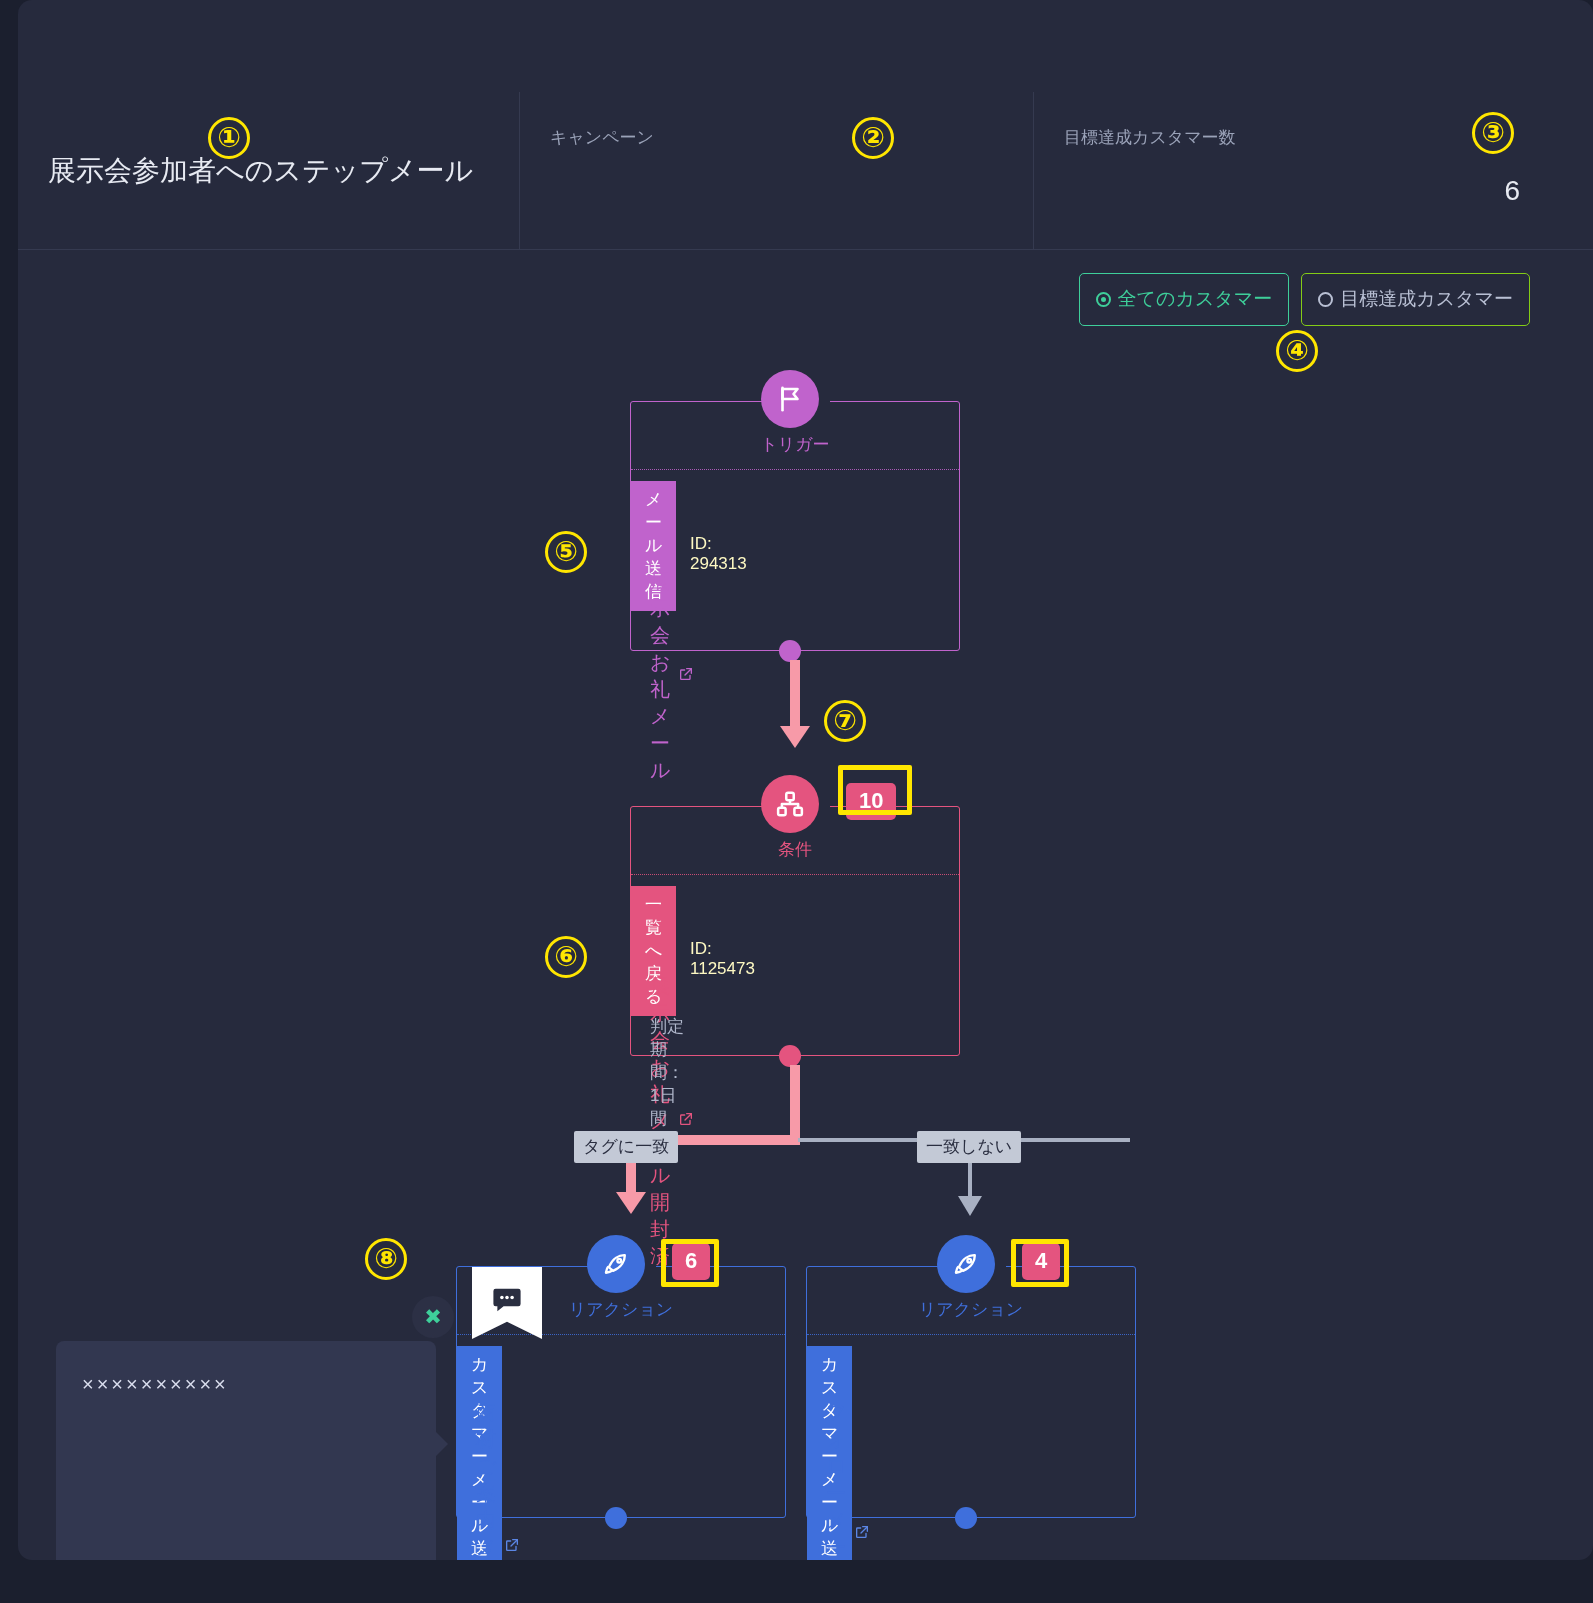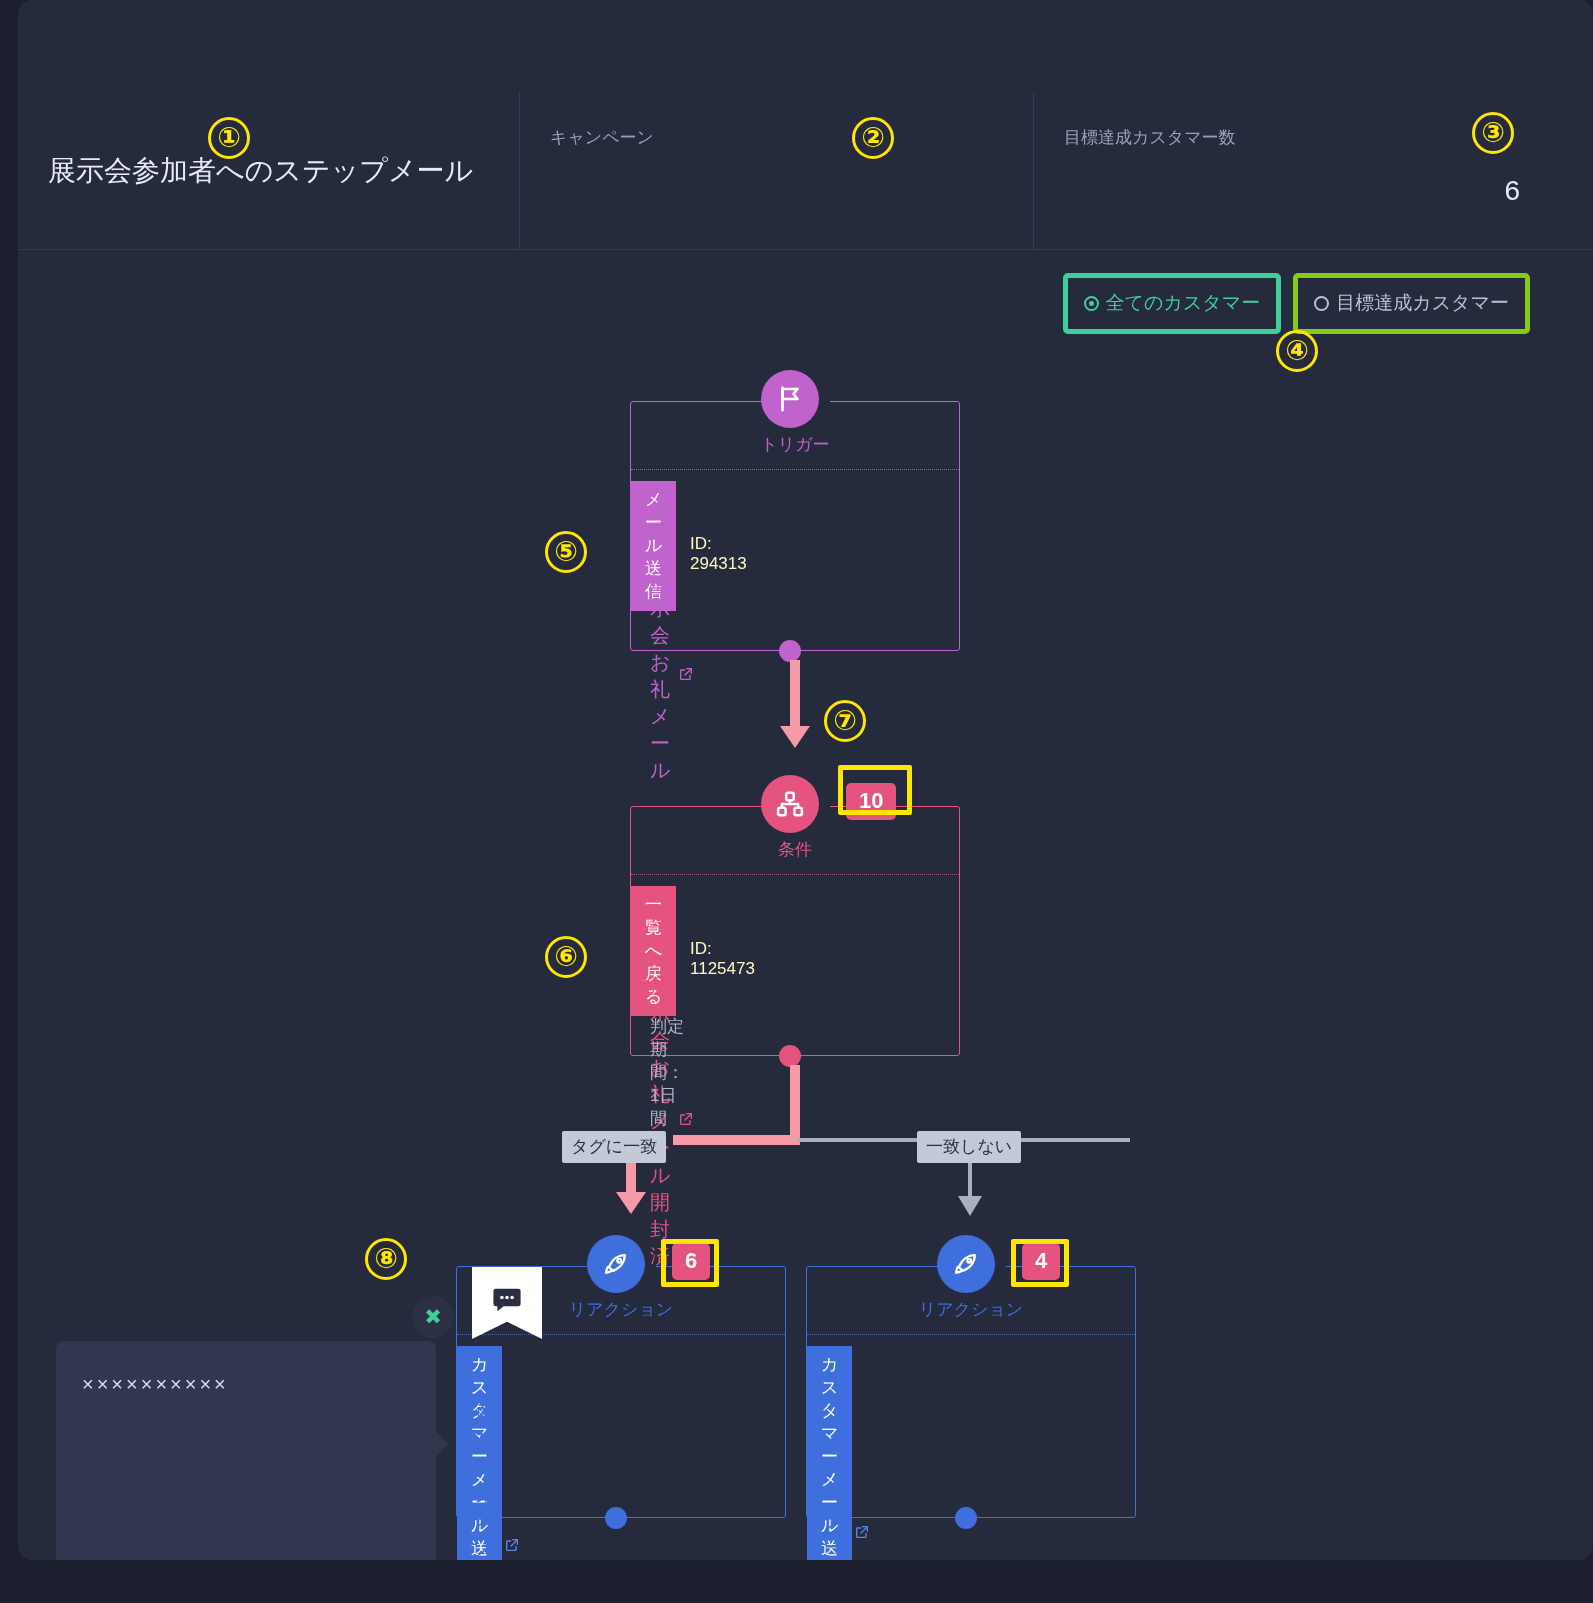--- a/index.html
+++ b/index.html
@@ -67,21 +67,21 @@
   .c2 .sum-value, .c3 .sum-value { text-align: right; padding-right: 40px; }
   .c3 .sum-value { padding-right: 55px; }
 
   
   .filters {
     position: absolute; right: 63px; top: 273px;
     display: flex; gap: 12px;
   }
   .filter-btn {
     background: #262a3d;
-    border: 5px solid #84cc16;
+    border: 1px solid #84cc16;
     border-radius: 5px;
     color: #b9c0d4;
     font-size: 19px;
     padding: 12px 16px 13px;
     display: flex; align-items: center; gap: 7px;
     cursor: pointer; font-family: inherit;
     white-space: nowrap;
   }
   .filter-btn.active { border-color: #3ecf9a; color: #3ecf9a; }
   .radio {
@@ -344,21 +344,21 @@
       <div class="hl-box" style="left:820px; top:515px; width:74px; height:50px;"></div>
 
       <div class="conn">
         <div class="vline" style="left:772px; top:815px; height:78px;"></div>
         <div class="hline" style="left:655px; top:885px; width:127px;"></div>
         <div class="hline grey" style="left:780px; top:888px; width:332px;"></div>
         <div class="vline" style="left:608px; top:890px; height:55px;"></div>
         <div class="arrow-down" style="left:598px; top:942px;"></div>
         <div class="vline grey" style="left:950px; top:890px; height:58px;"></div>
         <div class="arrow-down grey" style="left:940px; top:946px;"></div>
-        <div class="edge-label" style="left:544px; top:881px;">タグに一致</div>
+        <div class="edge-label" style="left:556px; top:881px;">タグに一致</div>
         <div class="edge-label" style="left:899px; top:881px;">一致しない</div>
       </div>
 
       <div class="node" id="node-reaction-left">
         <div class="node-box"></div>
         <div class="node-circle">
           <svg width="30" height="30" viewBox="0 0 24 24" fill="none" stroke="#fff" stroke-width="1.9" stroke-linecap="round" stroke-linejoin="round">
             <path d="M5.5 14.5c-1 1-1.5 4.5-1.5 4.5s3.5-.5 4.5-1.5"></path>
             <path d="M8.8 16.6C7 15.8 6.4 14.3 6.4 14.3c3-7 8.2-9.6 12.6-9.4.2 4.4-2.4 9.6-9.4 12.6 0 0-.4-.5-.8-.9z"></path>
             <circle cx="14.6" cy="9.4" r="1.5"></circle>

